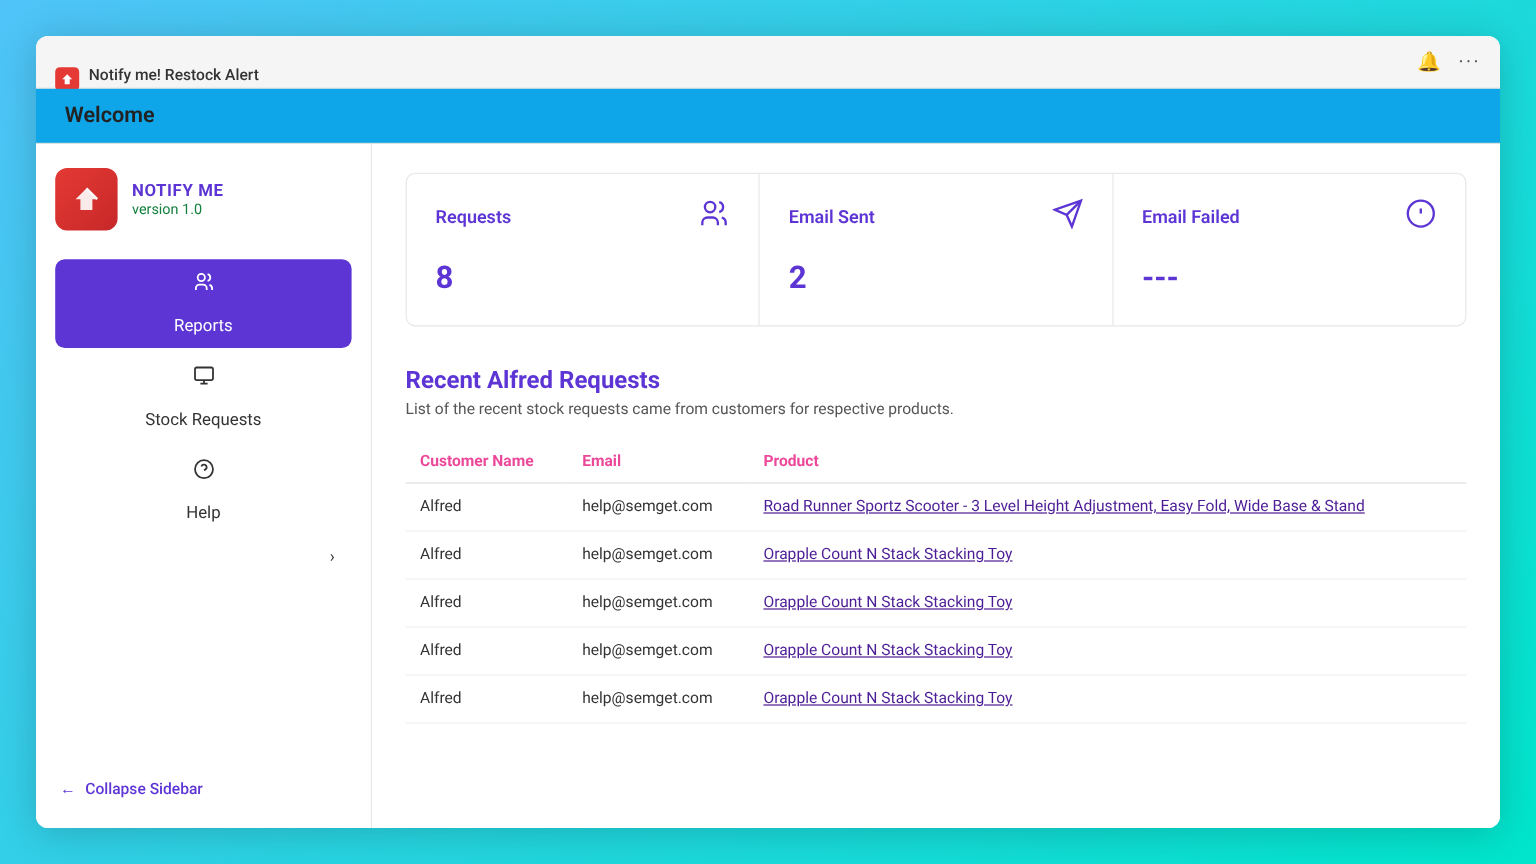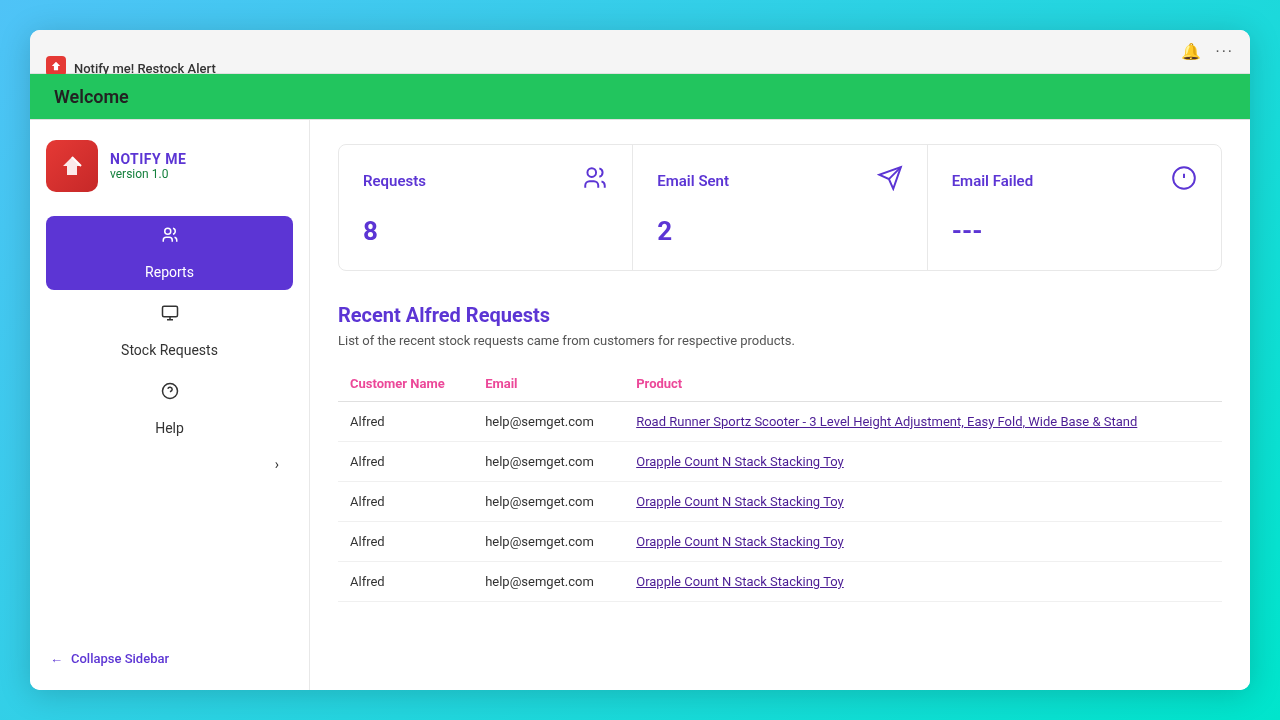--- a/index.html
+++ b/index.html
@@ -28,21 +28,21 @@
       align-items: center;
       justify-content: space-between;
       background: #f5f5f5;
       border-bottom: 1px solid #e0e0e0;
       padding: 0 16px;
       height: 44px;
       flex-shrink: 0;
     }
     .titlebar-left {
       display: flex;
-      align-items: flex-end;
+      align-items: flex-start;
       gap: 8px;
       margin-top: 28px;
     }
     .titlebar-logo {
       width: 20px;
       height: 20px;
       background: #e53935;
       border-radius: 4px;
       display: flex;
       align-items: center;
@@ -58,21 +58,21 @@
       display: flex;
       align-items: center;
       gap: 14px;
       color: #555;
     }
     .titlebar-icon {
       cursor: pointer;
       font-size: 16px;
     }
     .welcome-bar {
-      background: #22c55e;
+      background: #0ea5e9;
       border-bottom: 1px solid #e0e0e0;
       padding: 12px 24px;
       font-size: 18px;
       font-weight: 600;
       color: #222;
       flex-shrink: 0;
     }
     .main-layout {
       display: flex;
       flex: 1;

